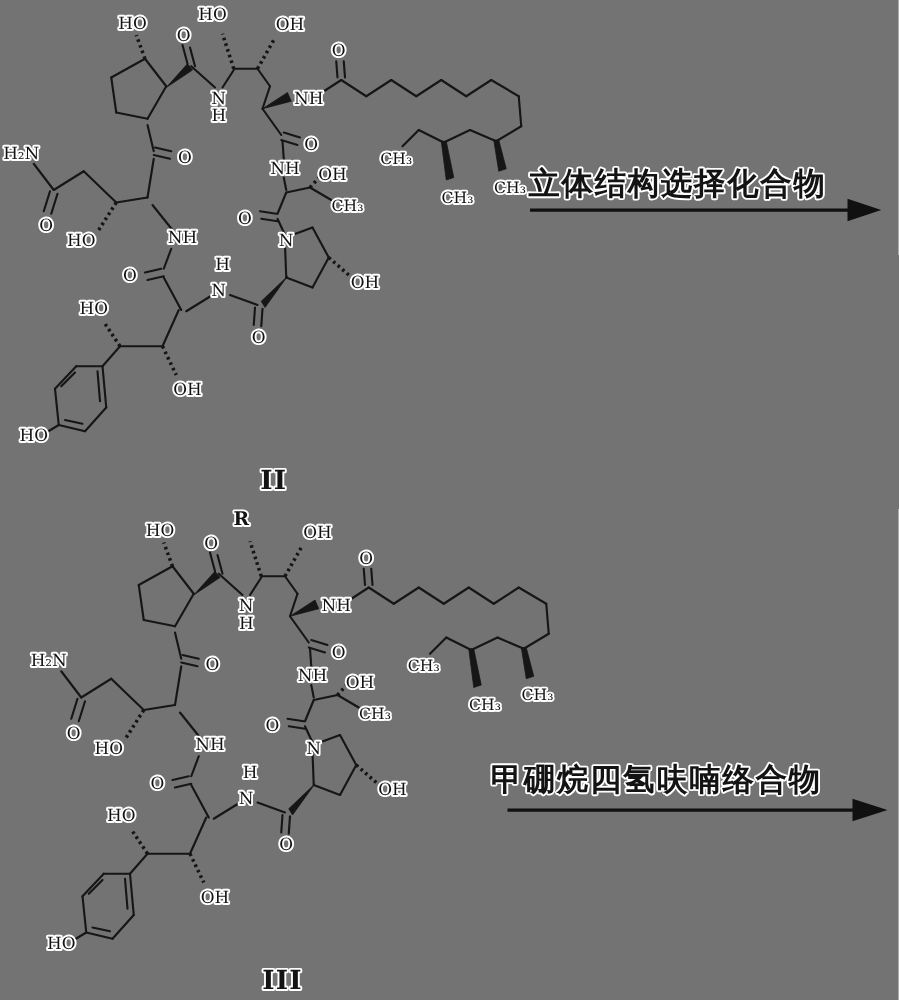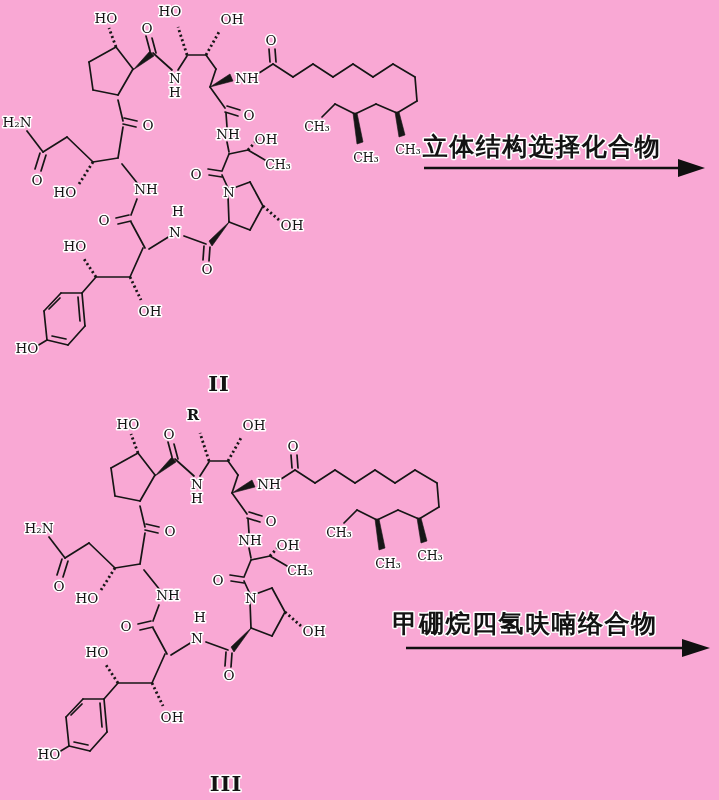--- a/index.html
+++ b/index.html
@@ -1,16 +1,16 @@
 <!DOCTYPE html>
 <html><head>
 <meta charset="utf-8">
 <style>
   html,body{margin:0;padding:0;background:#fff;}
-  .page{position:relative;width:719px;height:800px;background:#f9a8d4;overflow:hidden;}
+  .page{position:relative;width:719px;height:800px;background:#737373;overflow:hidden;}
   svg text{font-family:"DejaVu Serif","Liberation Serif",serif;fill:#131313;
            paint-order:stroke fill;stroke:#ffffff;stroke-width:3px;stroke-linejoin:round;}
   .atom{font-size:13.5px;}
   .atom-sm{font-size:12.5px;}
   .mol-id{font-size:21px;font-weight:bold;letter-spacing:1px;}
   .cjk{font-size:25px;font-weight:bold;letter-spacing:1.5px;
        font-family:"DejaVu Serif","Liberation Serif",serif,sans-serif;}
   .b{stroke:#161616;stroke-width:1.7;stroke-linecap:round;fill:none;}
   .h{stroke:#161616;stroke-width:2.8;stroke-dasharray:2.1 2.7;stroke-linecap:butt;fill:none;}
   .w{fill:#161616;stroke:#161616;stroke-width:0.6;stroke-linejoin:round;}

